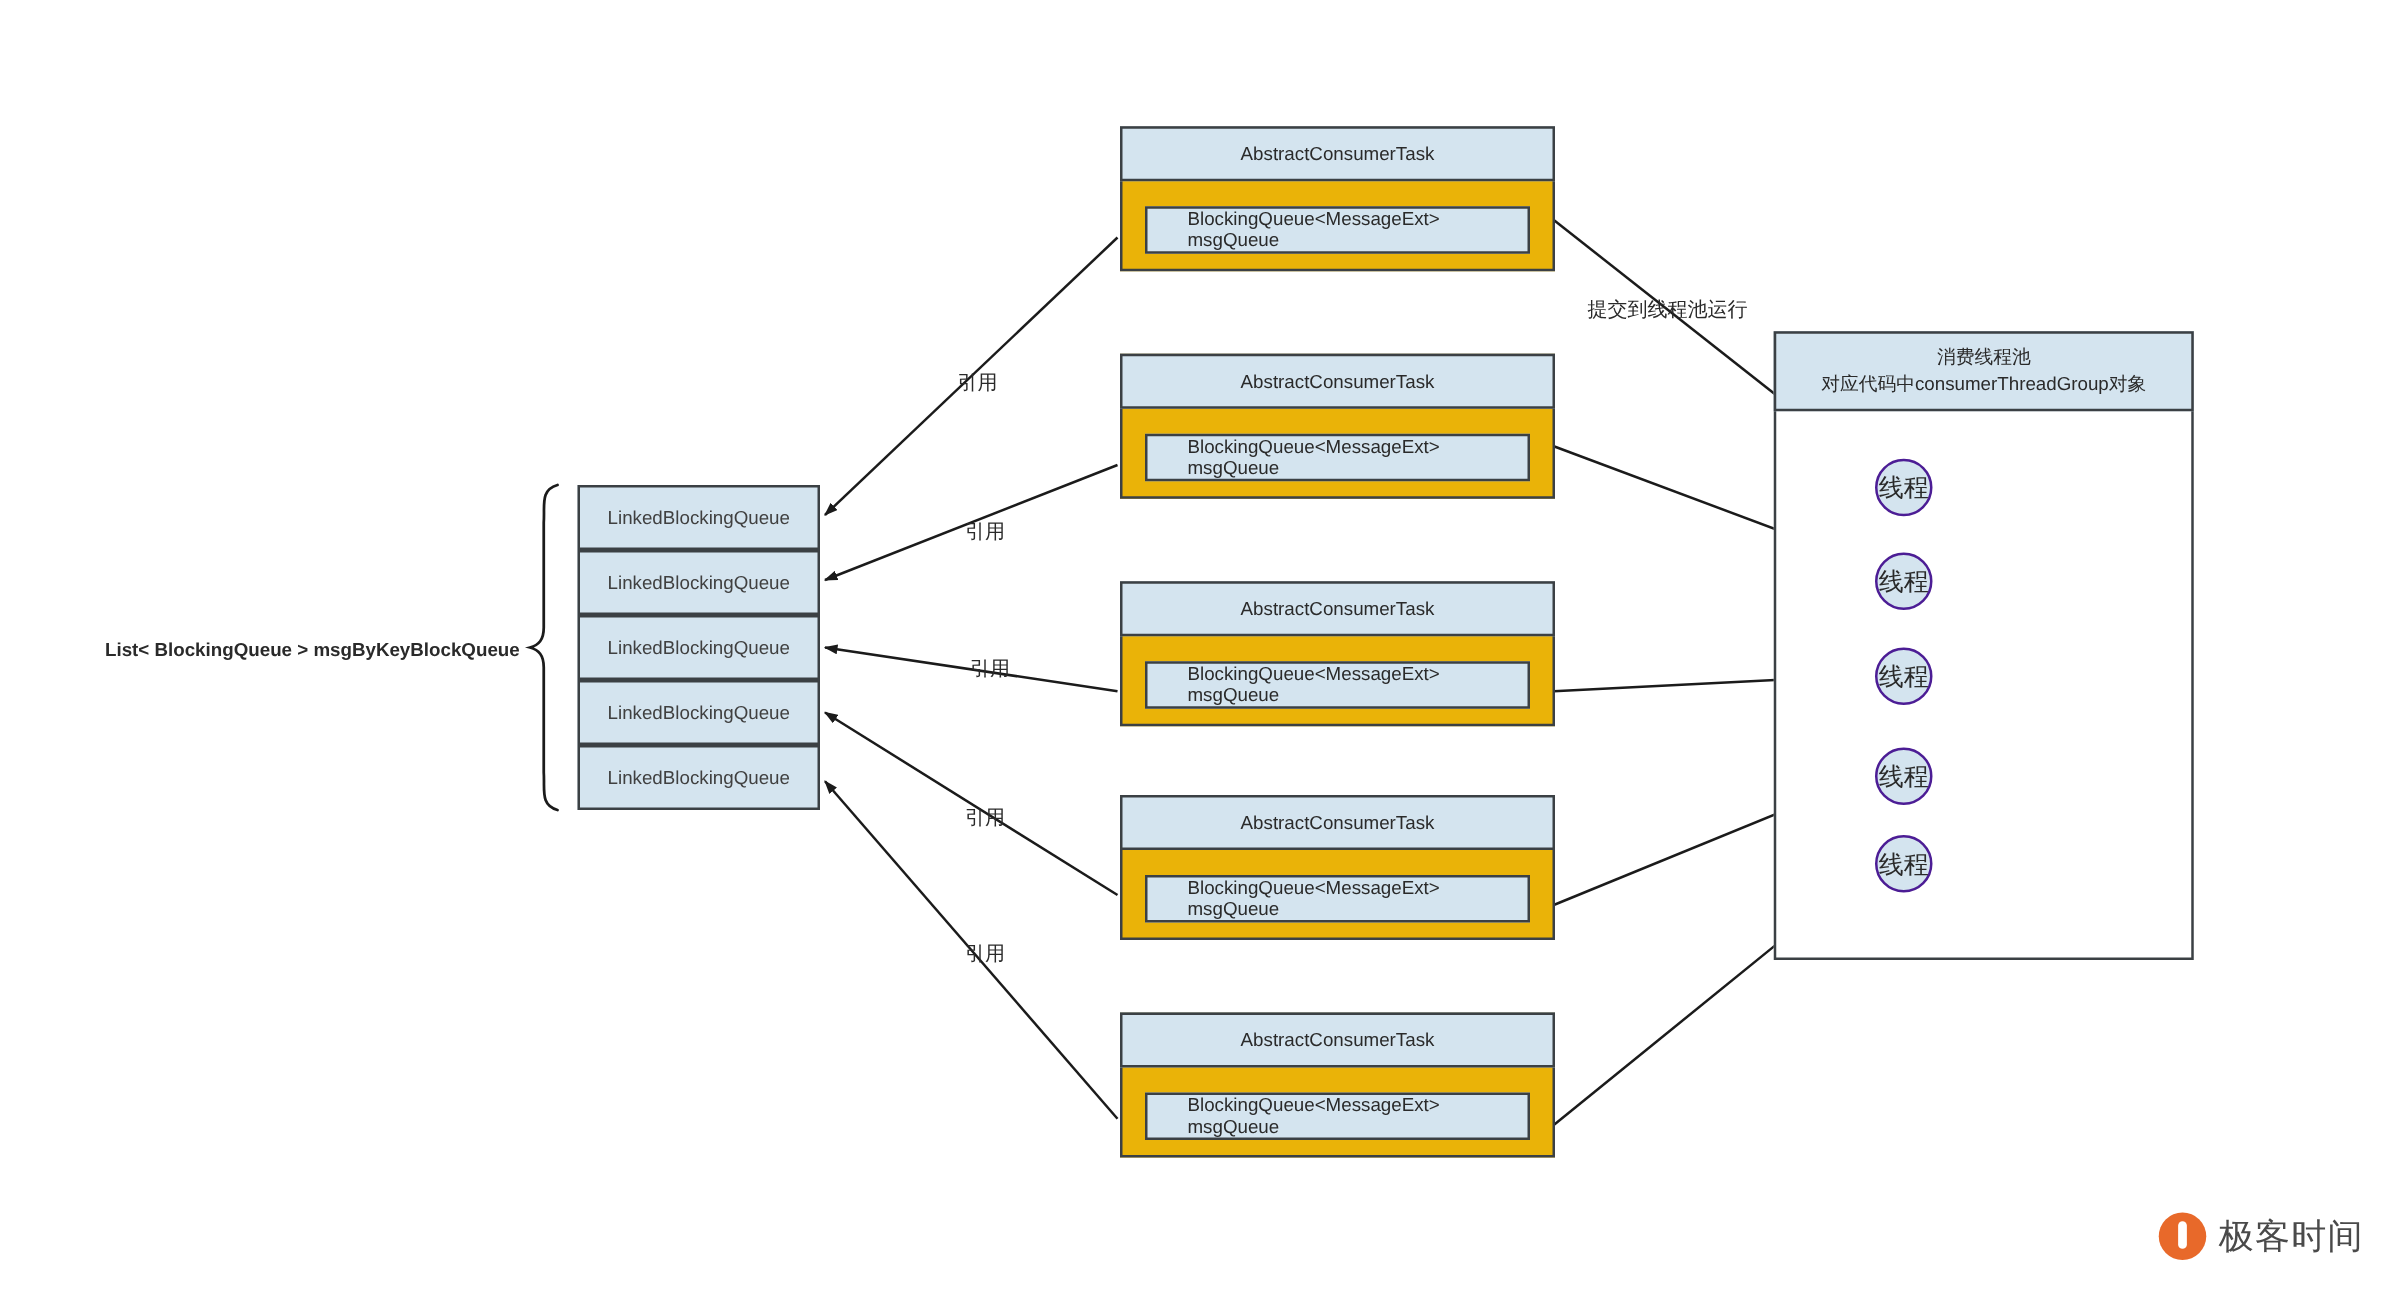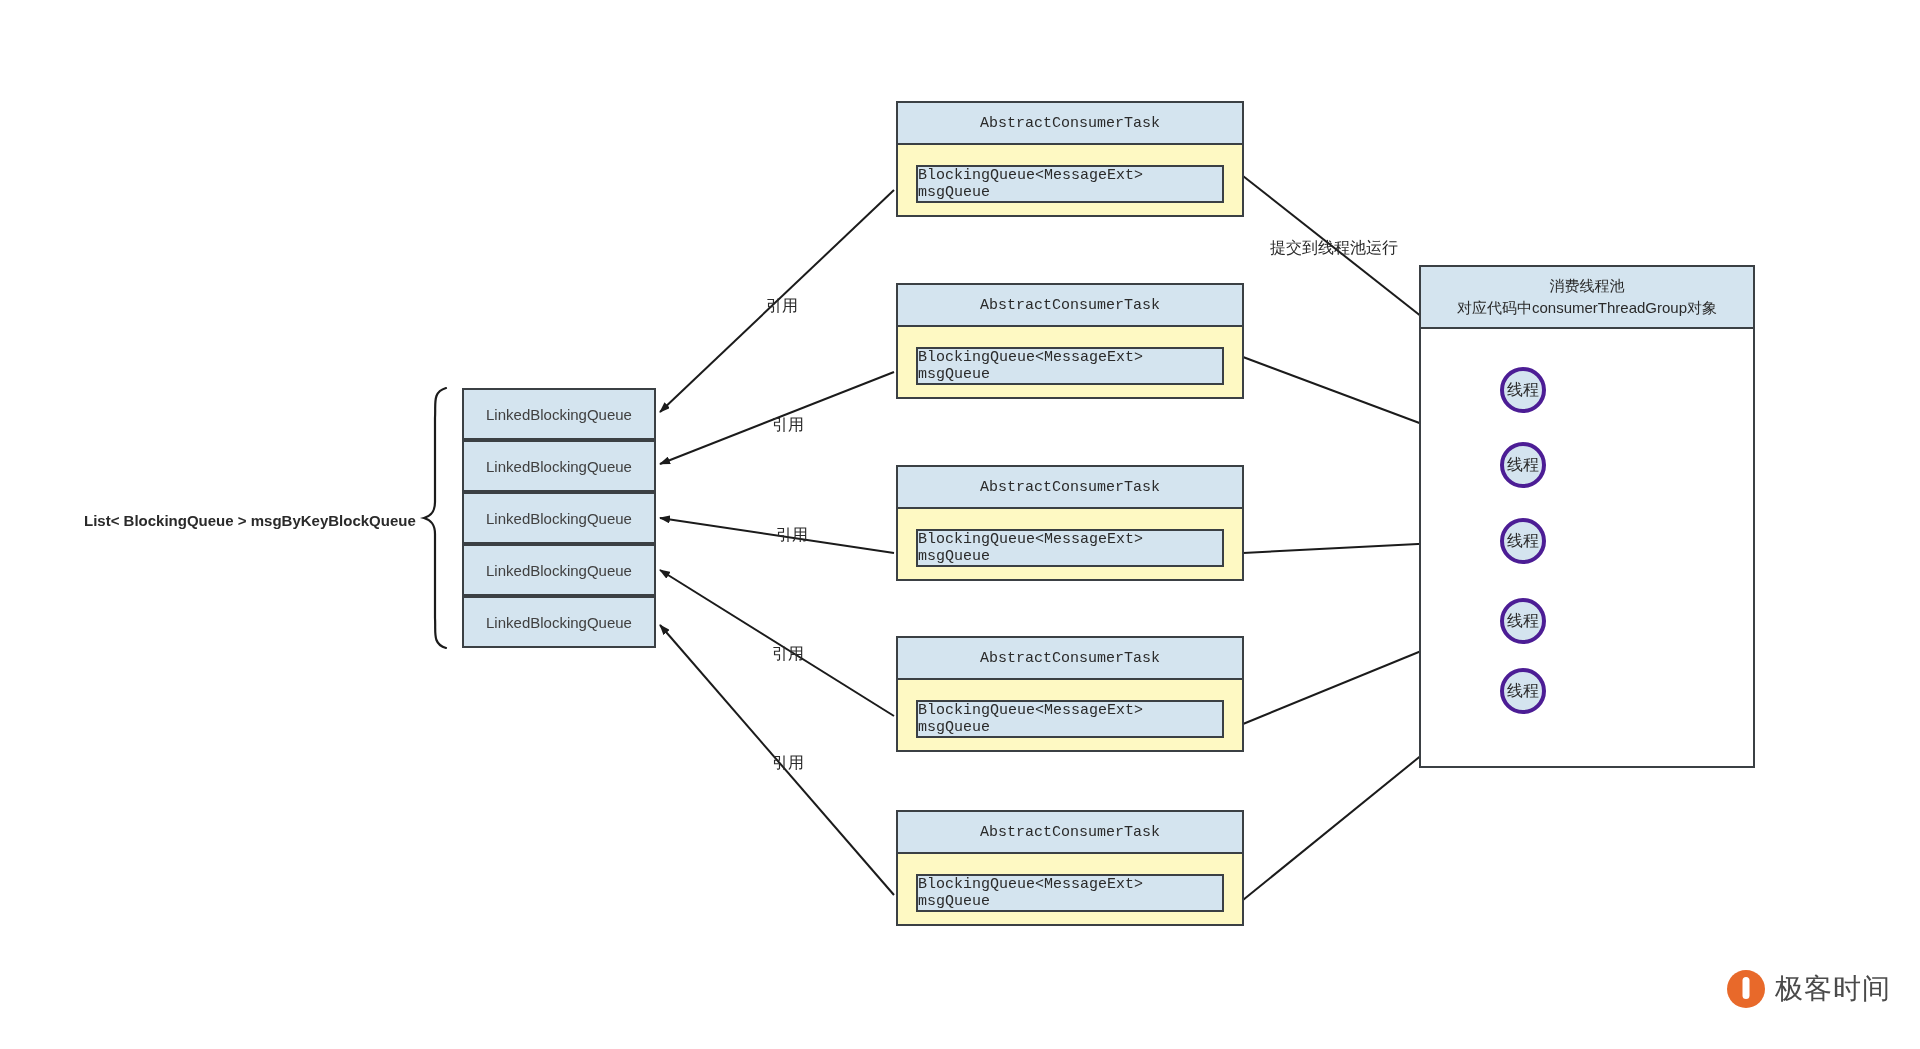--- a/index.html
+++ b/index.html
@@ -39,22 +39,21 @@
     justify-content: center;
     font-size: 15px;
     color: #404040;
   }
 
   
   .task-card {
     position: absolute;
     box-sizing: border-box;
     border: 2px solid #3b4044;
-    background: #fef9c3;
-    font-family: Liberation Mono, monospace;
+    background: #eab308;
   }
   .task-title {
     position: absolute;
     left: -2px;
     top: -2px;
     box-sizing: border-box;
     border: 2px solid #3b4044;
     background: #d4e4ef;
     display: flex;
     align-items: center;
@@ -62,21 +61,21 @@
     font-size: 15px;
     color: #2a2a2a;
   }
   .task-field {
     position: absolute;
     box-sizing: border-box;
     border: 2px solid #3b4044;
     background: #d4e4ef;
     display: flex;
     align-items: center;
-    padding-left: 0;
+    padding-left: 32px;
     font-size: 15px;
     color: #2a2a2a;
   }
 
   
   .pool-box {
     position: absolute;
     box-sizing: border-box;
     border: 2px solid #3b4044;
     background: #ffffff;
@@ -95,26 +94,26 @@
     font-size: 15px;
     line-height: 1.45;
     color: #2a2a2a;
   }
   .thread-circle {
     position: absolute;
     box-sizing: border-box;
     width: 46px;
     height: 46px;
     border-radius: 50%;
-    border: 4px solid #4c1d95;
-    background: #d4e4ef;
-    display: flex;
-    align-items: center;
-    justify-content: center;
-    font-size: 16px;
+    border: 2px solid #4c1d95;
+    background: #d4e4ef;
+    display: flex;
+    align-items: center;
+    justify-content: center;
+    font-size: 20px;
     color: #2a2a2a;
   }
 
   
   .lbl {
     position: absolute;
     font-size: 15px;
     color: #2a2a2a;
     white-space: nowrap;
   }

